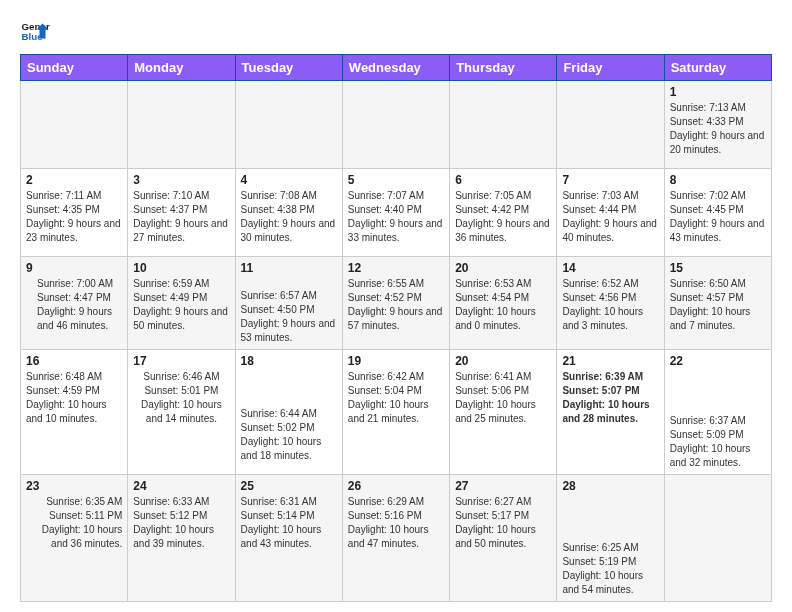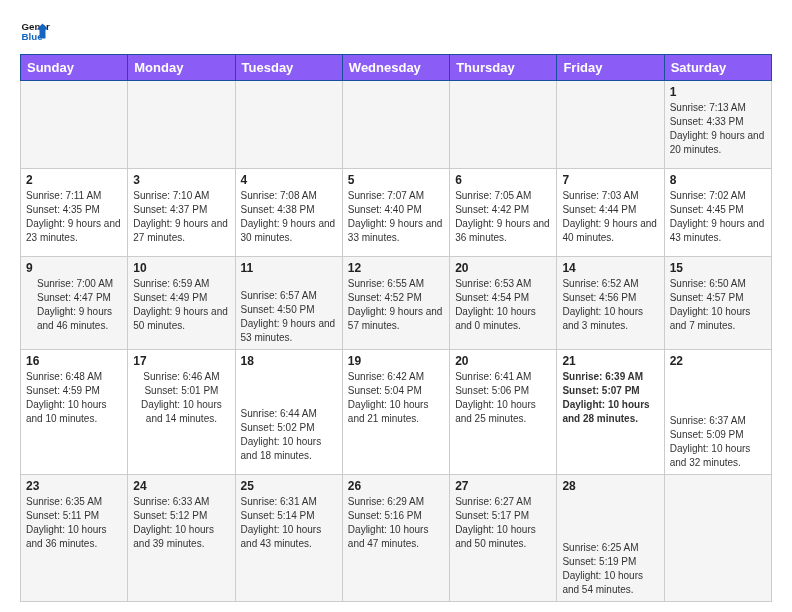--- a/index.html
+++ b/index.html
@@ -254,21 +254,21 @@
         <td>
           <span class="day-num">22</span>
           <div class="day-info" style="white-space: pre-line; margin-top: 46px;">Sunrise: 6:37 AM
 Sunset: 5:09 PM
 Daylight: 10 hours and 32 minutes.</div>
         </td>
       </tr>
       <tr class="row-shaded">
         <td>
           <span class="day-num">23</span>
-          <div class="day-info" style="white-space: pre-line;">Sunrise: 6:35 AM
+          <div class="day-info" style="white-space: pre-line; text-align: right;">Sunrise: 6:35 AM
 Sunset: 5:11 PM
 Daylight: 10 hours and 36 minutes.</div>
         </td>
         <td>
           <span class="day-num">24</span>
           <div class="day-info" style="white-space: pre-line;">Sunrise: 6:33 AM
 Sunset: 5:12 PM
 Daylight: 10 hours and 39 minutes.</div>
         </td>
         <td>

